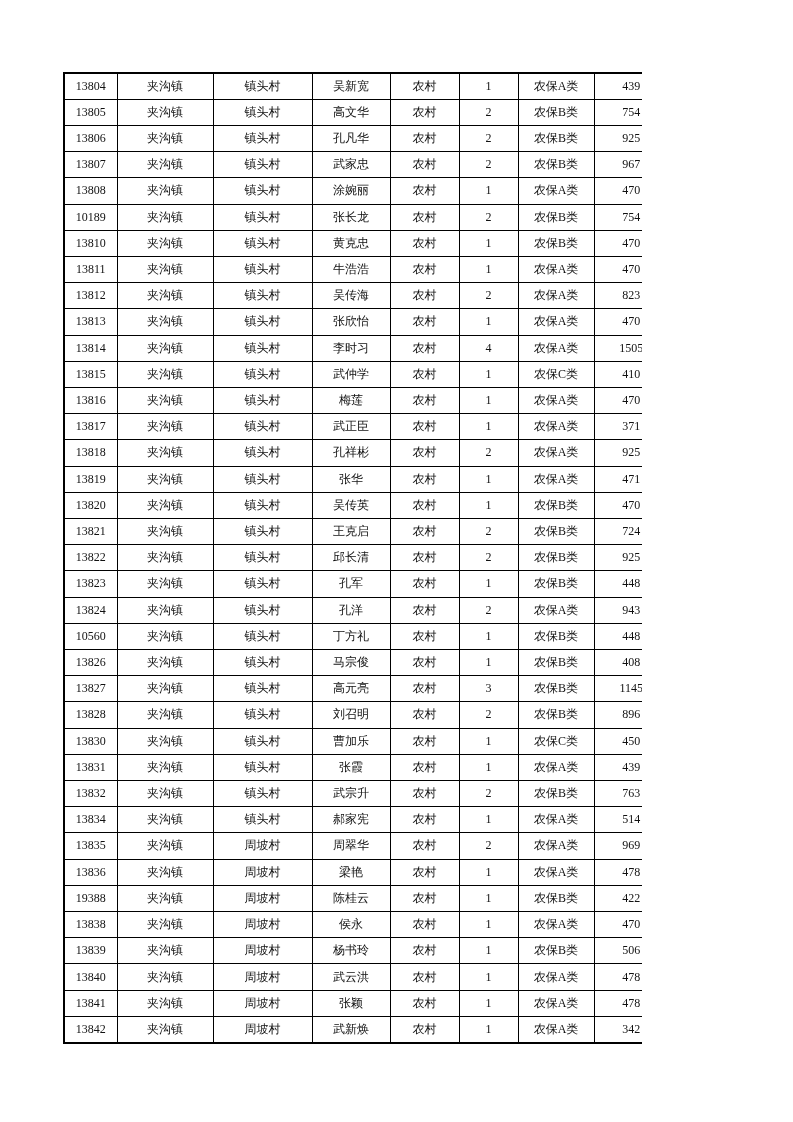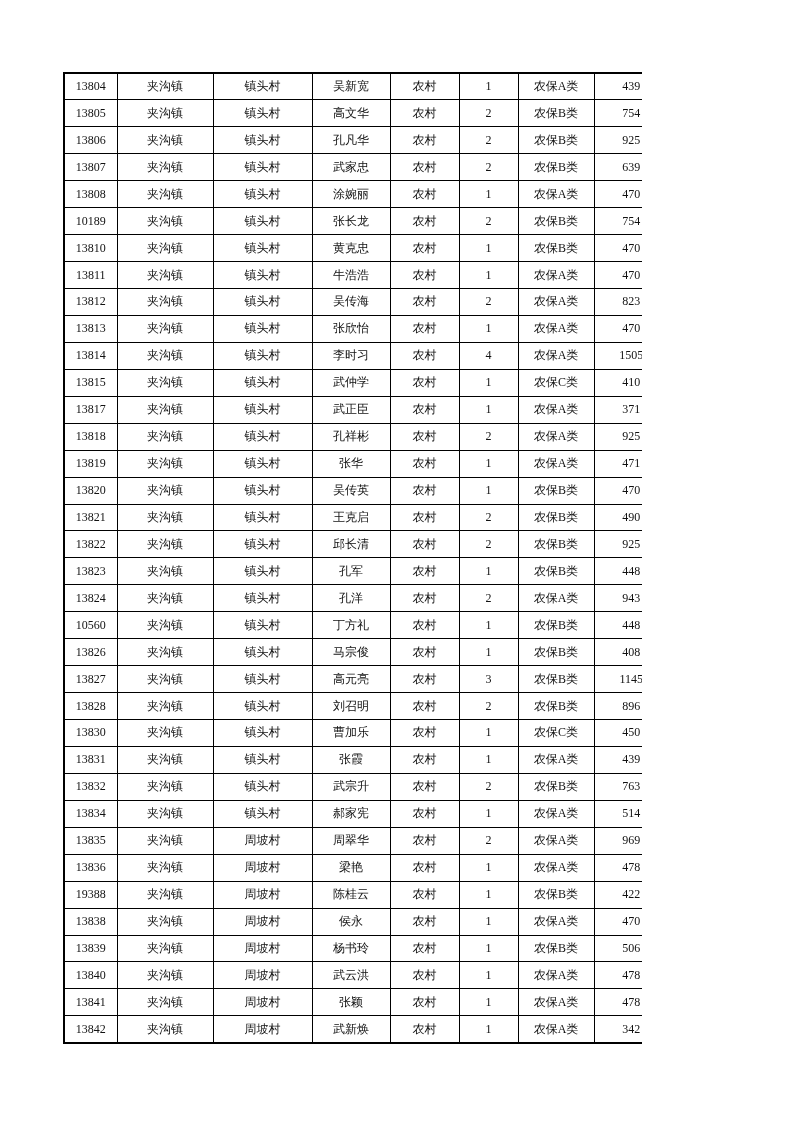--- a/index.html
+++ b/index.html
@@ -93,21 +93,21 @@
           <td>925</td>
         </tr>
         <tr>
           <td>13807</td>
           <td>夹沟镇</td>
           <td>镇头村</td>
           <td>武家忠</td>
           <td>农村</td>
           <td>2</td>
           <td>农保B类</td>
-          <td>639</td>
+          <td>967</td>
         </tr>
         <tr>
           <td>13808</td>
           <td>夹沟镇</td>
           <td>镇头村</td>
           <td>涂婉丽</td>
           <td>农村</td>
           <td>1</td>
           <td>农保A类</td>
           <td>470</td>
@@ -176,20 +176,30 @@
           <td>13815</td>
           <td>夹沟镇</td>
           <td>镇头村</td>
           <td>武仲学</td>
           <td>农村</td>
           <td>1</td>
           <td>农保C类</td>
           <td>410</td>
         </tr>
         <tr>
+          <td>13816</td>
+          <td>夹沟镇</td>
+          <td>镇头村</td>
+          <td>梅莲</td>
+          <td>农村</td>
+          <td>1</td>
+          <td>农保A类</td>
+          <td>470</td>
+        </tr>
+        <tr>
           <td>13817</td>
           <td>夹沟镇</td>
           <td>镇头村</td>
           <td>武正臣</td>
           <td>农村</td>
           <td>1</td>
           <td>农保A类</td>
           <td>371</td>
         </tr>
         <tr>
@@ -223,21 +233,21 @@
           <td>470</td>
         </tr>
         <tr>
           <td>13821</td>
           <td>夹沟镇</td>
           <td>镇头村</td>
           <td>王克启</td>
           <td>农村</td>
           <td>2</td>
           <td>农保B类</td>
-          <td>490</td>
+          <td>724</td>
         </tr>
         <tr>
           <td>13822</td>
           <td>夹沟镇</td>
           <td>镇头村</td>
           <td>邱长清</td>
           <td>农村</td>
           <td>2</td>
           <td>农保B类</td>
           <td>925</td>

